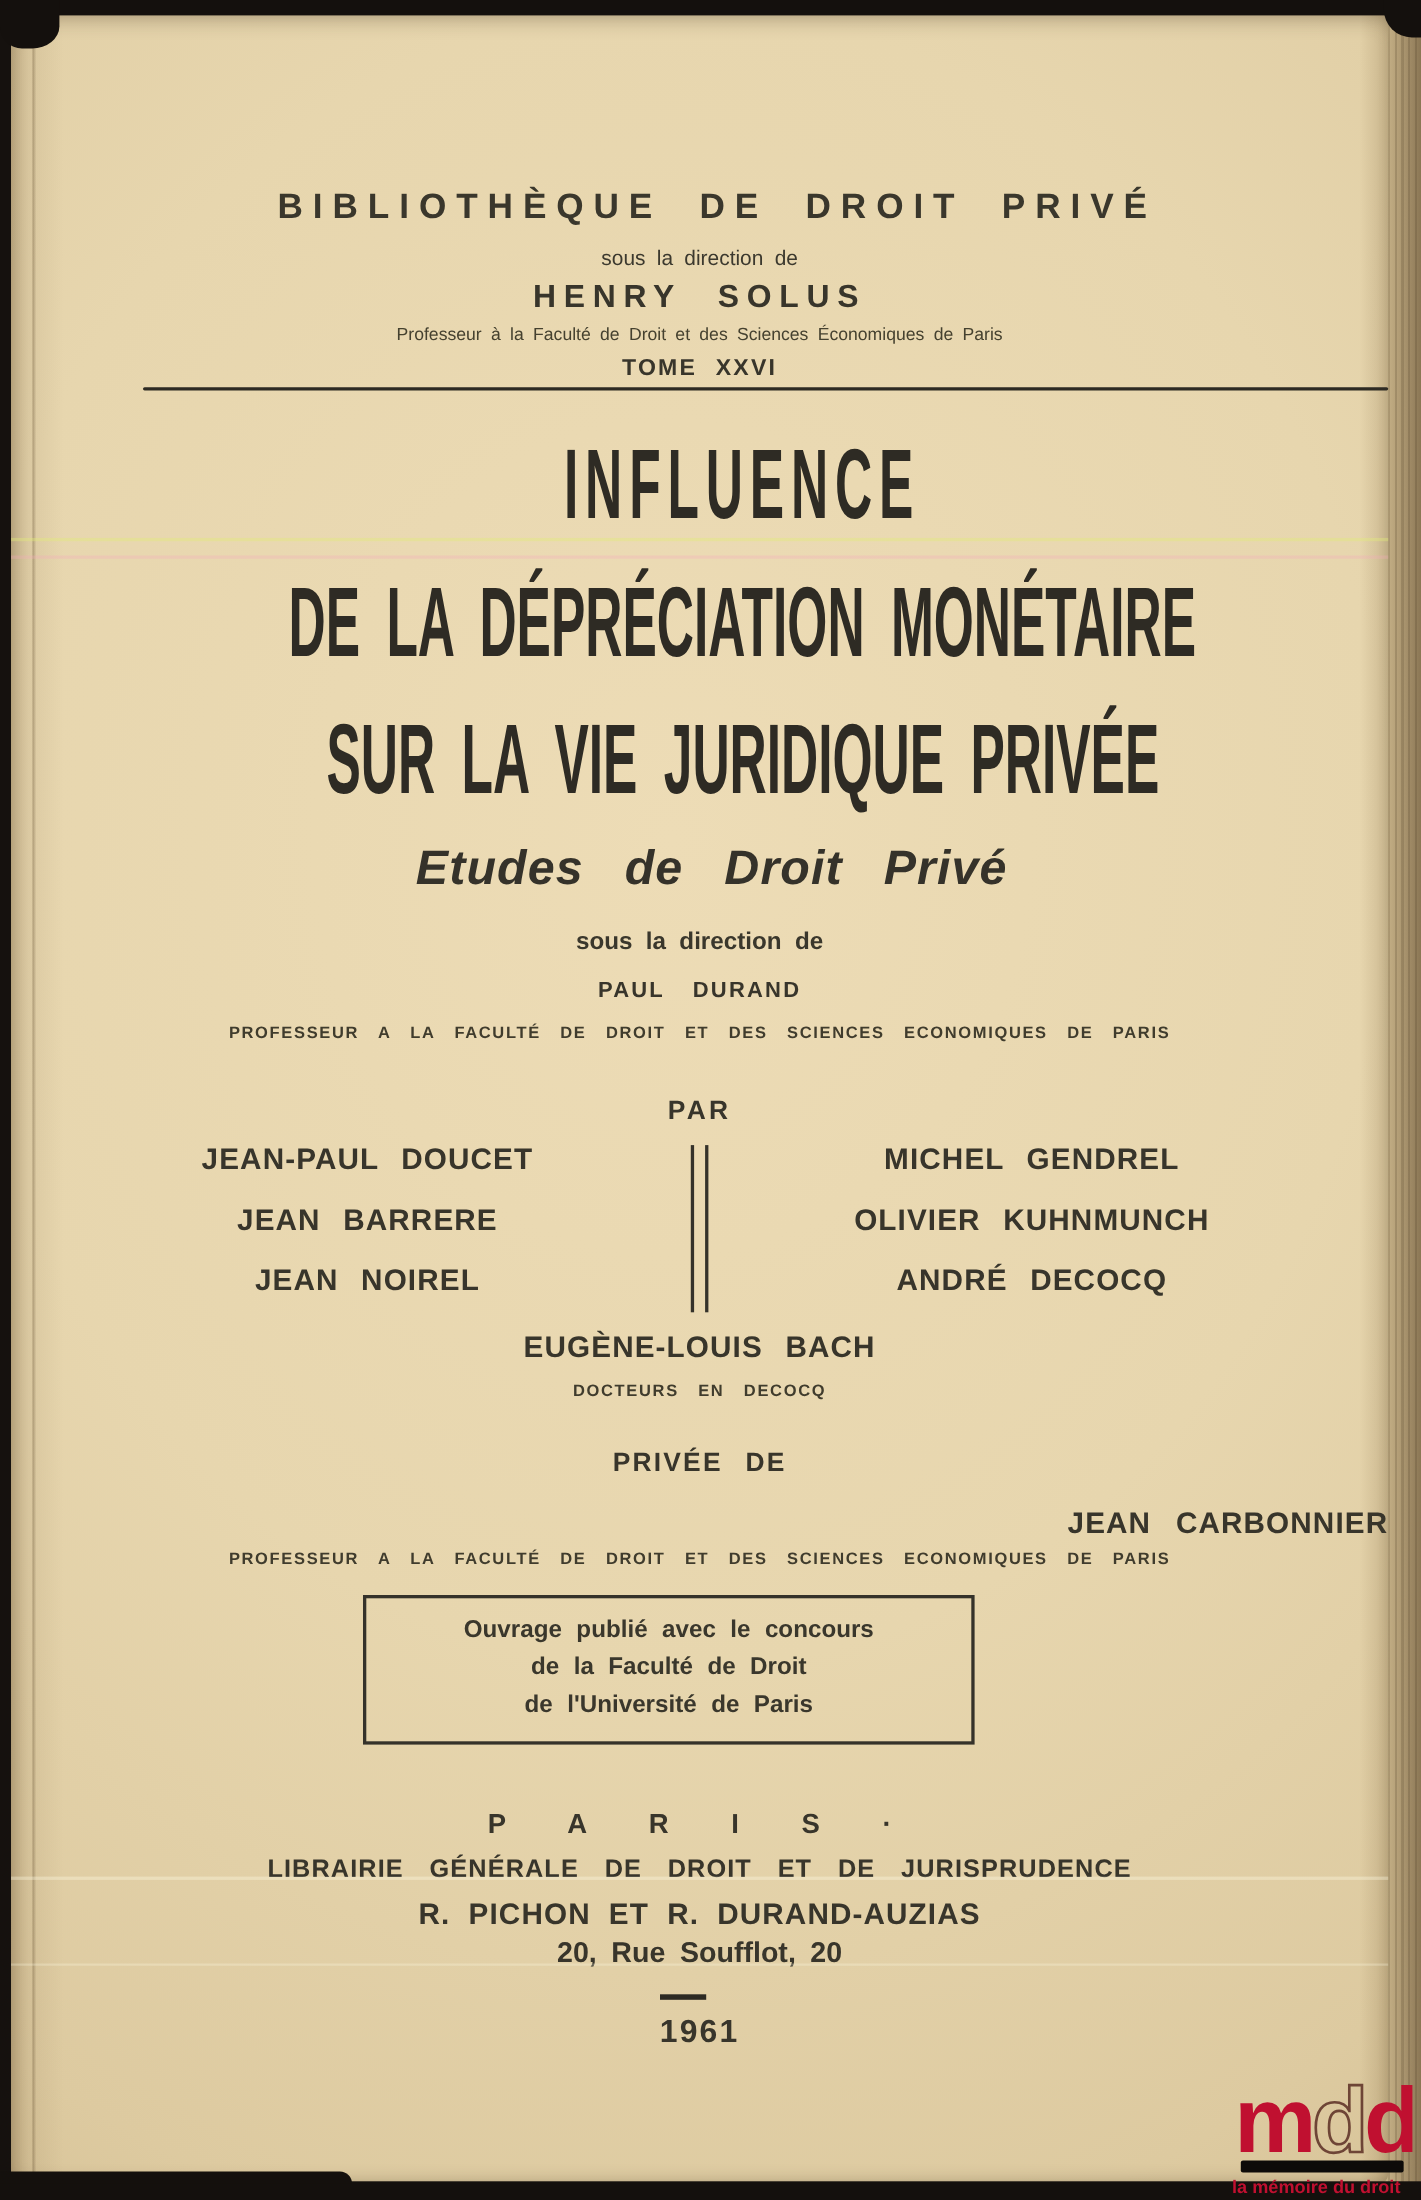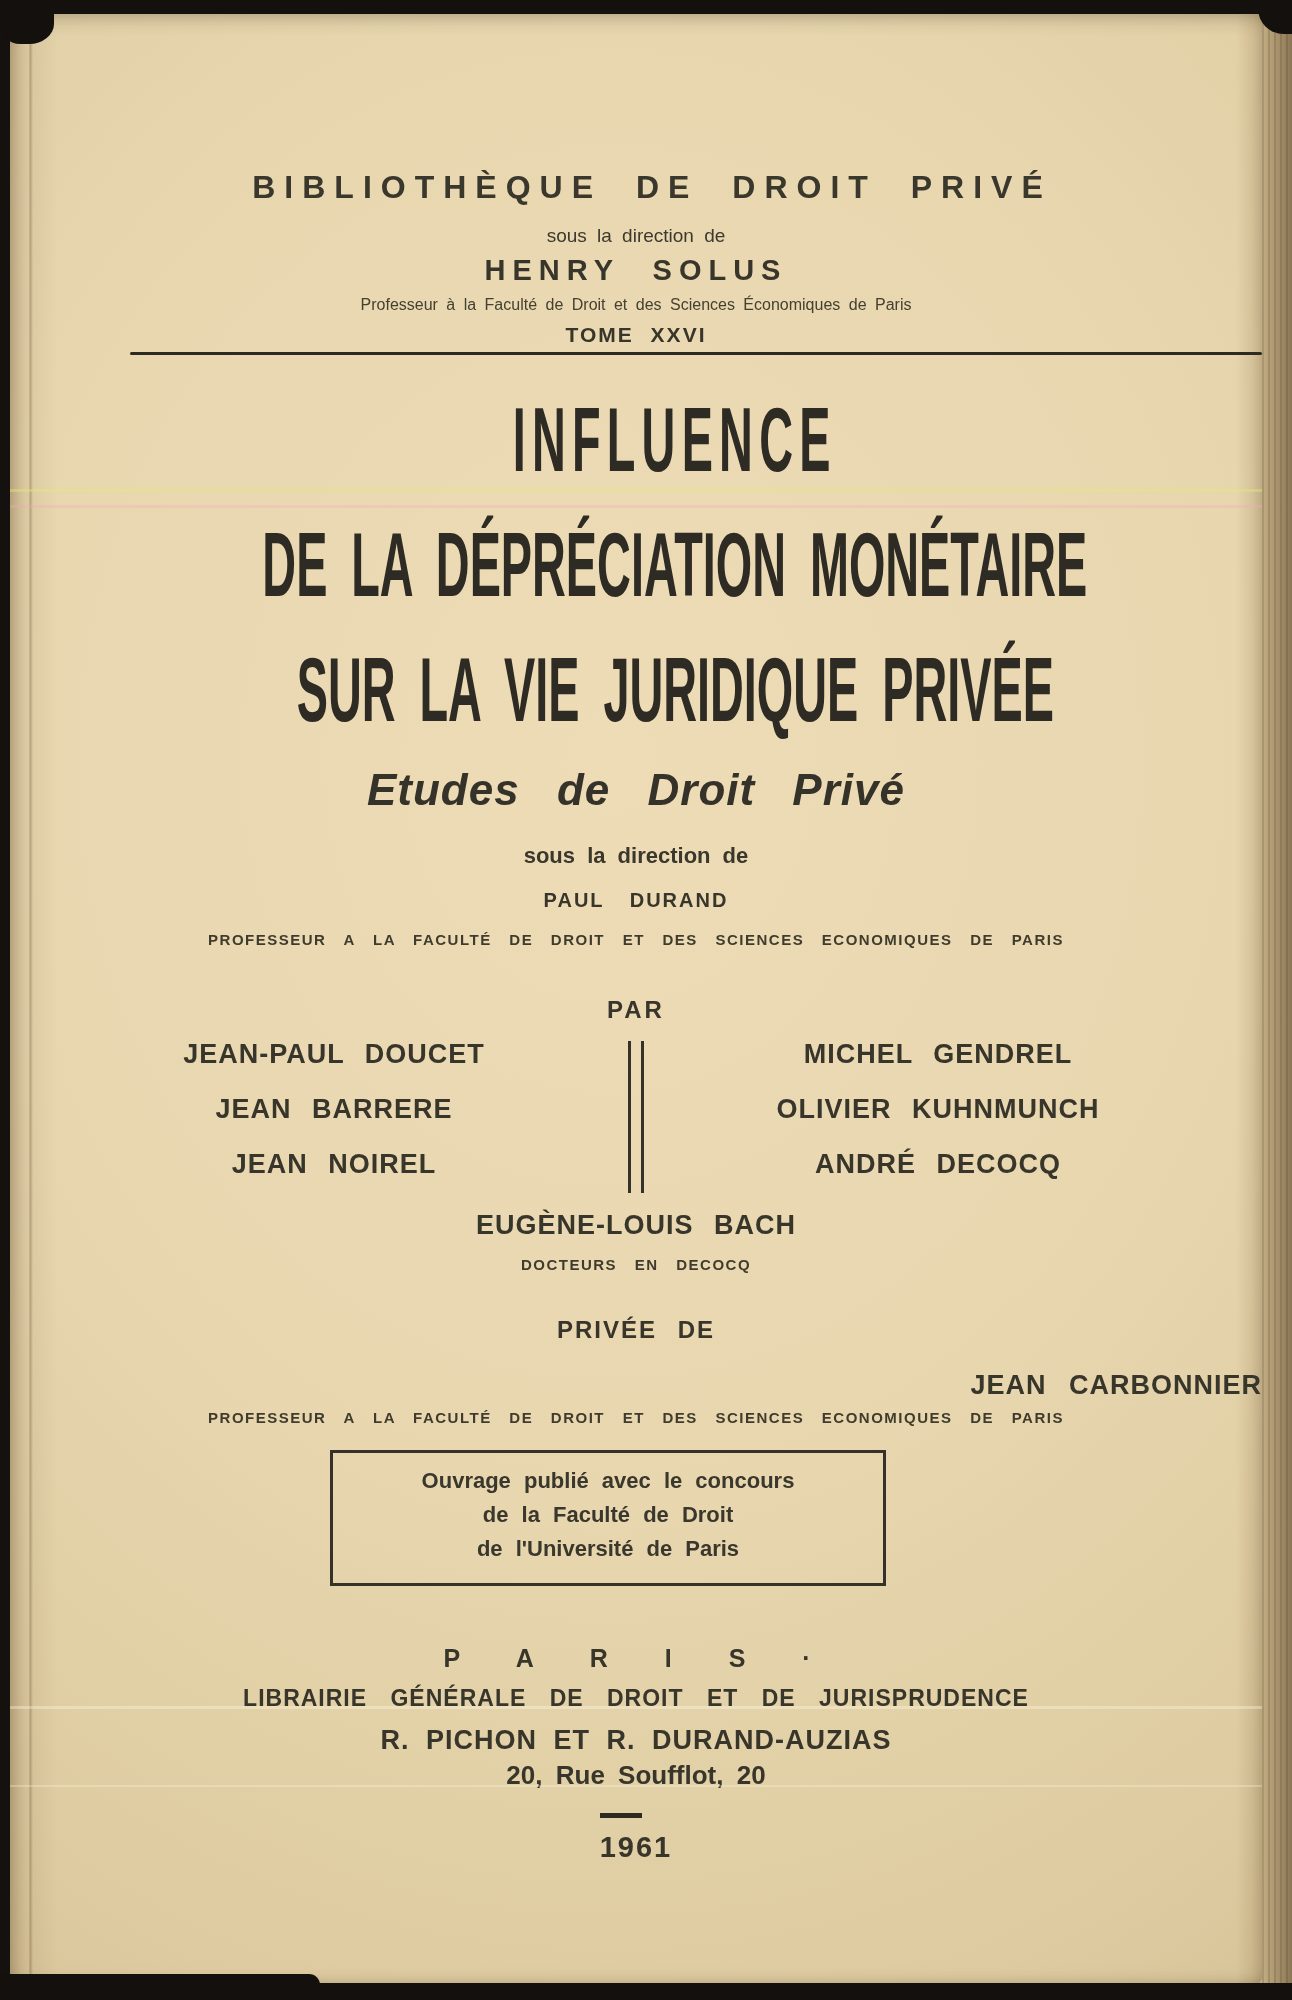--- a/index.html
+++ b/index.html
@@ -32,21 +32,21 @@
 
   .rule{position:absolute;left:120px;right:0;top:340px;height:3px;background:#2d2a23;border-radius:2px;}
 
   .main-title{top:366px;font-weight:700;color:#2e2b24;font-size:60px;padding-left:39px;}
   .main-title .t-line{display:block;line-height:125px;white-space:nowrap;}
   .main-title .t-line > span{display:inline-block;transform:scale(0.78,1.5);transform-origin:center;
     word-spacing:14px;}
   .main-title .t1 > span{letter-spacing:8px;}
 
   .subtitle{top:752px;font-size:44px;font-weight:700;font-style:italic;line-height:52px;
-    letter-spacing:1px;word-spacing:24px;color:#35322a;}
+    letter-spacing:1px;word-spacing:24px;color:#35322a;margin-left:11px;}
   .direction-label{top:831px;font-size:22px;font-weight:700;line-height:26px;word-spacing:6px;color:#3a372c;}
   .director-name{top:871px;font-size:20px;font-weight:700;letter-spacing:2px;word-spacing:18px;line-height:34px;}
   .small-caps-line{font-size:15px;font-weight:700;letter-spacing:1.5px;word-spacing:12px;line-height:22px;color:#403c2d;}
   .director-title{top:917px;}
   .par-label{top:984px;font-size:24px;font-weight:700;letter-spacing:3px;line-height:28px;}
 
   .authors-row{position:absolute;top:1015px;left:30px;right:30px;display:flex;align-items:flex-start;}
   .authors-col{flex:1;text-align:center;}
   .author-name{font-size:27px;font-weight:700;letter-spacing:1px;word-spacing:12px;line-height:55px;white-space:nowrap;}
   .authors-divider{width:10px;height:152px;margin-top:14px;
@@ -158,14 +158,23 @@
 
     <div class="streak streak-yellow"></div>
     <div class="streak streak-pink"></div>
     <div class="streak streak-pale1"></div>
     <div class="streak streak-pale2"></div>
   </div>
 
   <div class="top-bar"></div>
   <div class="bottom-bar"></div>
 
+  <div class="mdd">
+    <svg width="164" height="72" viewBox="0 0 164 72">
+      <text x="2" y="68" font-family="Liberation Sans, sans-serif" font-weight="bold" font-size="84" letter-spacing="-4">
+        <tspan fill="#c01030">m</tspan><tspan fill="none" stroke="#6e4536" stroke-width="2.4">d</tspan><tspan fill="#c01030">d</tspan>
+      </text>
+    </svg>
+    <div class="mdd-bar"></div>
+    <div class="mdd-tagline">la mémoire du droit</div>
+  </div>
 
 </div>
 
 </body></html>

